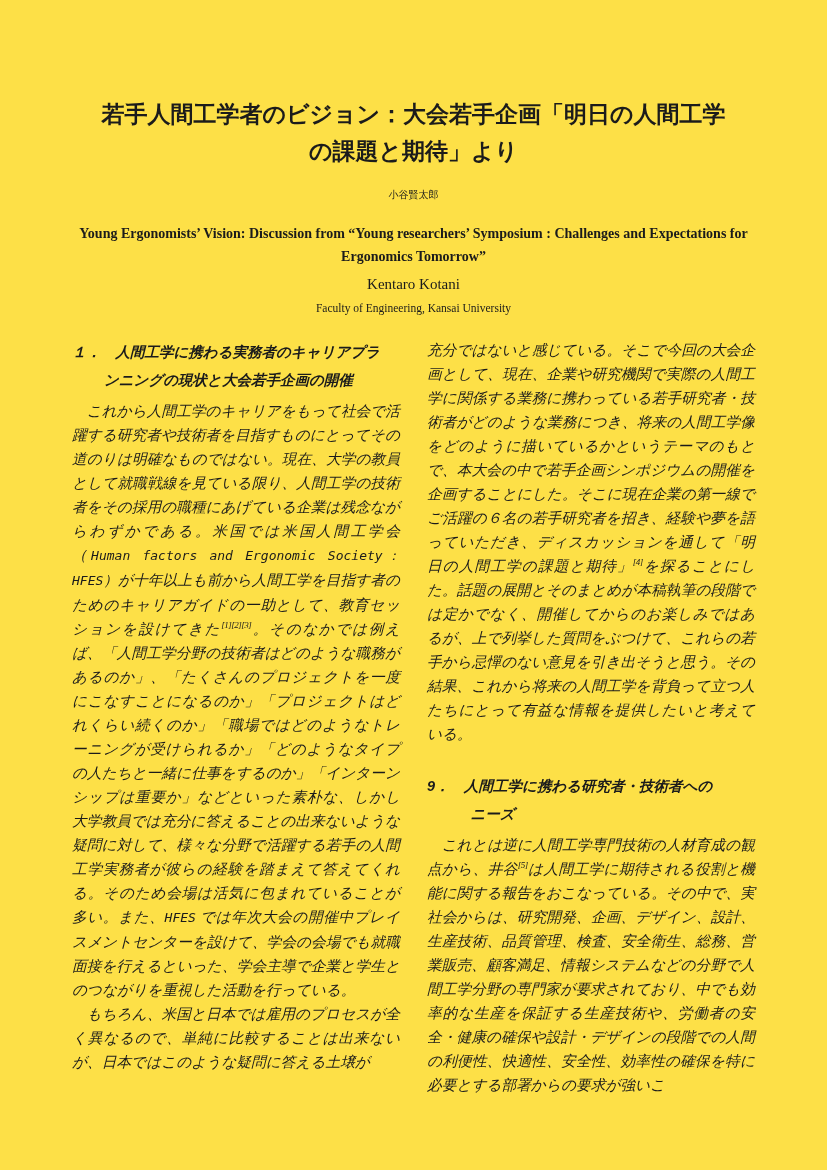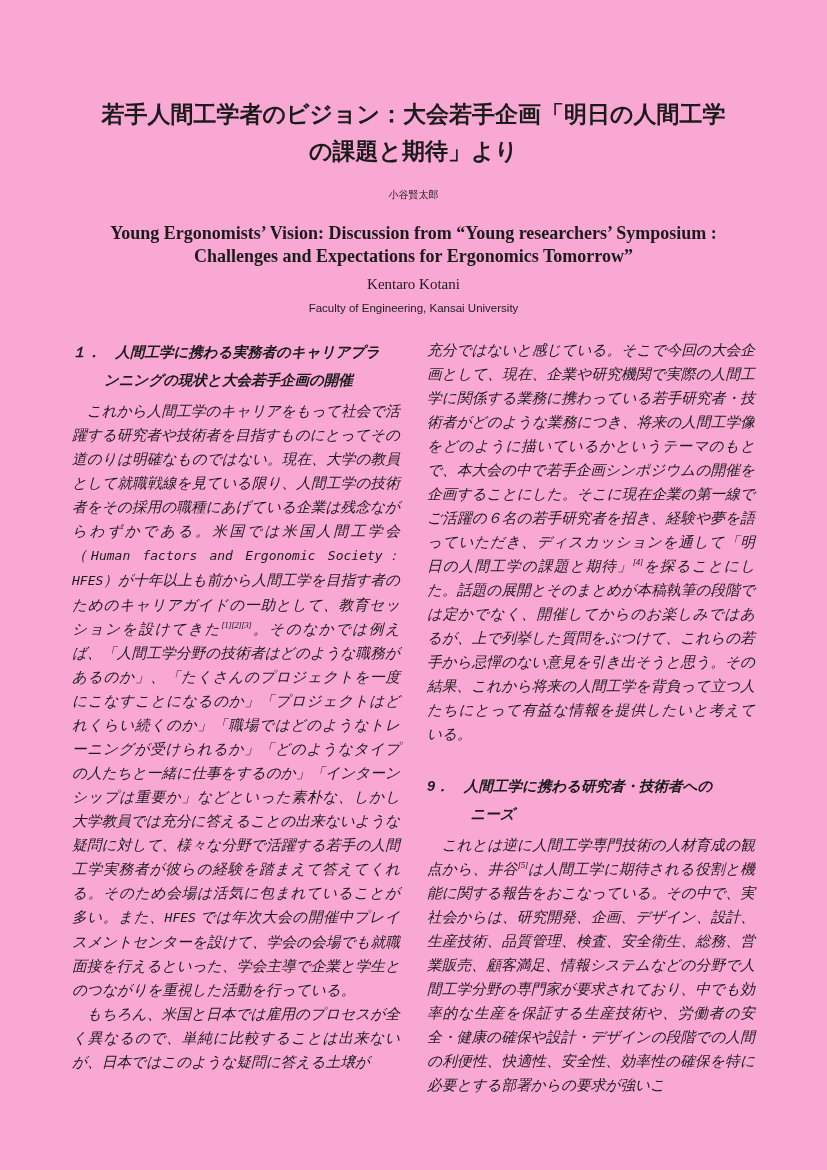--- a/index.html
+++ b/index.html
@@ -1,21 +1,21 @@
 <!DOCTYPE html>
 <html lang="ja"><head>
 <meta charset="utf-8">
 <style>
   html, body { margin: 0; padding: 0; background: #ffffff; }
   .page {
     position: relative;
     width: 827px;
     height: 1170px;
     margin: 0 auto;
-    background: #f9a8d4;
+    background: #fde047;
     color: #1b1b1b;
     box-sizing: border-box;
     padding: 96px 72px 0 72px;
     overflow: hidden;
   }
   .titles { text-align: center; }
   .title-ja {
     font-family: "Liberation Sans", "DejaVu Sans", sans-serif;
     font-weight: bold;
     font-size: 23px;
@@ -26,33 +26,33 @@
   .author-ja, .affil-ja {
     font-family: "Liberation Sans", "DejaVu Sans", sans-serif;
     font-size: 10px;
     line-height: 29px;
     margin: 0;
   }
   .author-ja { margin-top: 10px; }
   .title-en {
     font-family: "Liberation Serif", "DejaVu Serif", serif;
     font-weight: bold;
-    font-size: 18px;
+    font-size: 14px;
     line-height: 23px;
     margin: 13px auto 0 auto;
     max-width: 672px;
   }
   .author-en {
     font-family: "Liberation Serif", "DejaVu Serif", serif;
     font-size: 15px;
     line-height: 22px;
     margin: 5px 0 0 0;
   }
   .affil-en {
-    font-family: Liberation Sans, sans-serif;
+    font-family: Liberation Serif, serif;
     font-size: 11.5px;
     line-height: 18px;
     margin: 4px 0 0 0;
   }
   .columns {
     display: flex;
     gap: 27px;
     margin-top: 21px;
     text-align: justify;
   }

